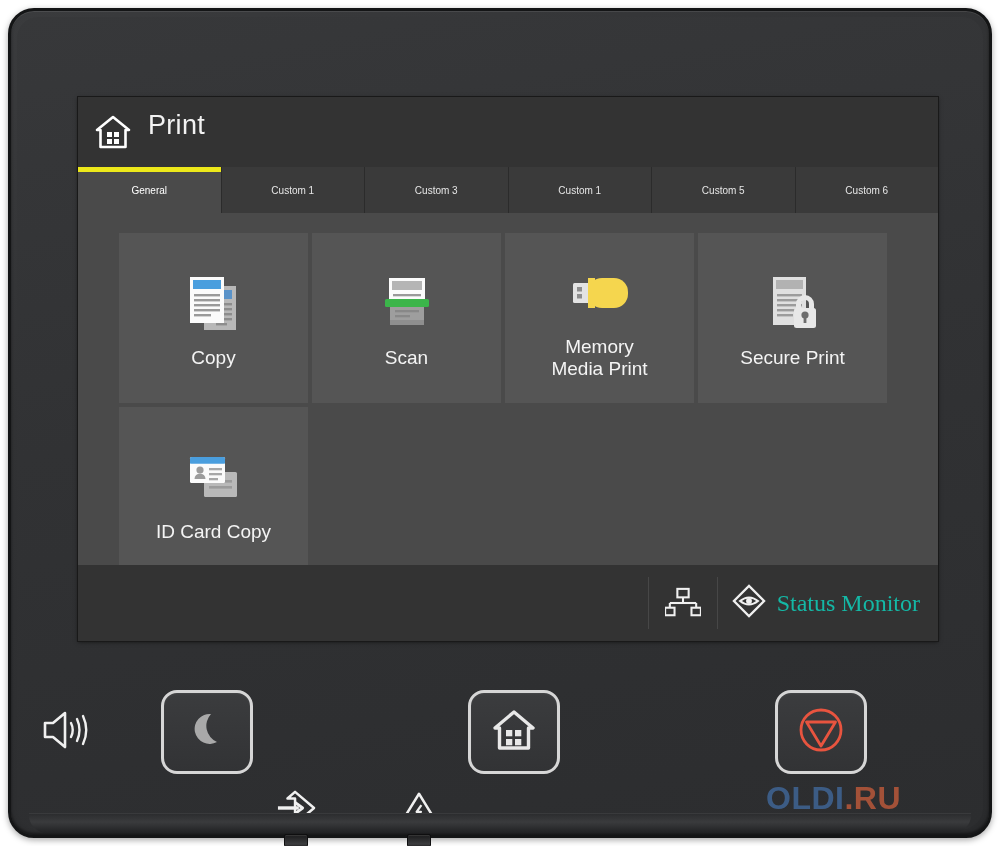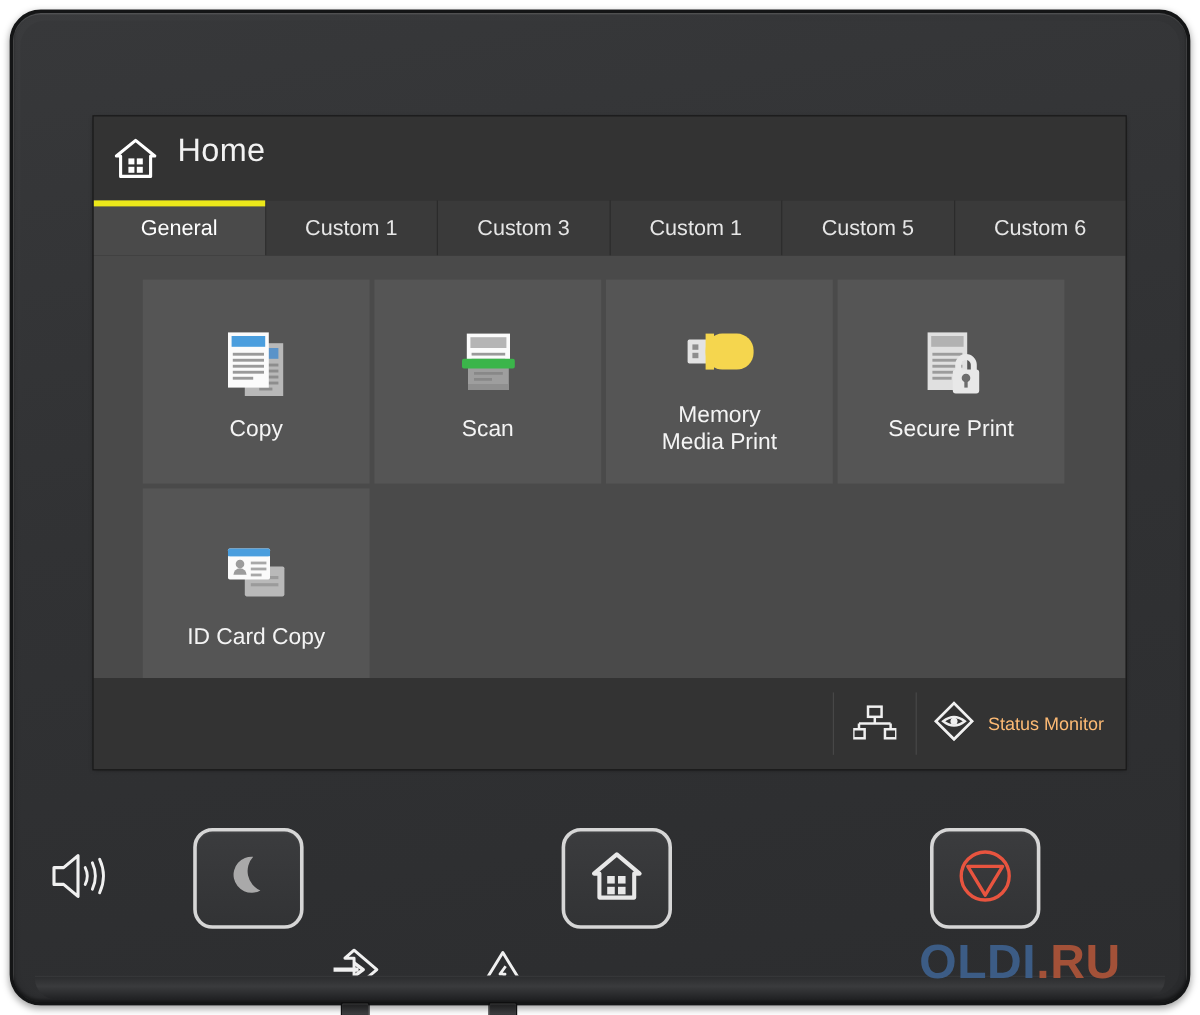--- a/index.html
+++ b/index.html
@@ -90,21 +90,21 @@
     display: flex;
     height: 46px;
     background: #2e2e2e;
   }
   .tab {
     flex: 1 1 0;
     position: relative;
     display: flex;
     align-items: center;
     justify-content: center;
-    font-size: 18px;
+    font-size: 10px;
     color: #e6e6e6;
     background: #3a3a3a;
     border-right: 1px solid #2b2b2b;
     cursor: pointer;
     box-sizing: border-box;
   }
   .tab:last-child { border-right: none; }
   .tab.active {
     background: #4a4a4a;
     color: #ffffff;
@@ -182,22 +182,23 @@
   }
   #status-monitor-btn {
     display: flex;
     align-items: center;
     gap: 11px;
     padding: 0 18px 0 14px;
     height: 52px;
     cursor: pointer;
   }
   #status-monitor-label {
-    font-size: 15px;
-    color: #fdba74;
+    font-size: 24px;
+    color: #14b8a6;
+    font-family: Liberation Serif, serif;
   }
 
   
   .hw-btn {
     position: absolute;
     width: 86px;
     height: 78px;
     border: 3px solid #d6d6d6;
     border-radius: 16px;
     background: linear-gradient(180deg, #3b3c3e 0%, #323335 100%);
@@ -234,21 +235,21 @@
     border-radius: 2px 2px 4px 4px;
     border: 1px solid #0e0e0f;
     box-shadow: inset 0 1px 1px rgba(255,255,255,0.12);
   }
 
   
   #watermark {
     position: absolute;
     left: 766px;
     top: 780px;
-    font-size: 40px;
+    font-size: 32px;
     font-weight: bold;
     letter-spacing: 0.5px;
     opacity: 0.88;
     pointer-events: none;
     font-family: "Liberation Sans", sans-serif;
   }
   #wm-oldi { color: #3f6391; }
   #wm-dot  { color: #b4563a; }
   #wm-ru   { color: #b4563a; }
 </style>
@@ -263,21 +264,21 @@
     <div id="screen-header">
       <div id="home-icon-wrap">
         <svg viewBox="0 0 38 38" width="38" height="38">
           <path d="M19 4 L35 17 L31.5 17 L31.5 34 L6.5 34 L6.5 17 L3 17 Z" fill="none" stroke="#ffffff" stroke-width="2.6" stroke-linejoin="round"></path>
           <rect x="13" y="19" width="5" height="5" fill="#ffffff"></rect>
           <rect x="20" y="19" width="5" height="5" fill="#ffffff"></rect>
           <rect x="13" y="26" width="5" height="5" fill="#ffffff"></rect>
           <rect x="20" y="26" width="5" height="5" fill="#ffffff"></rect>
         </svg>
       </div>
-      <div id="page-title">Home</div>
+      <div id="page-title">Print</div>
     </div>
 
     <div id="tabs">
       <div class="tab active">
         <span>General</span>
       </div>
       <div class="tab">
         <span>Custom 1</span>
       </div>
       <div class="tab">

